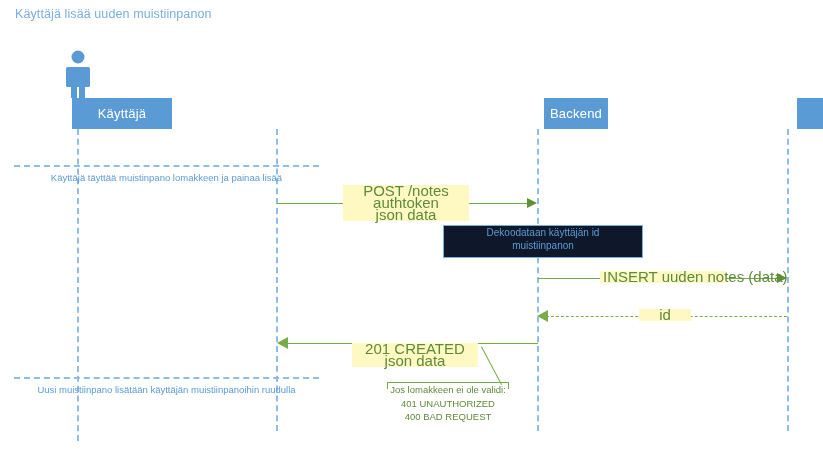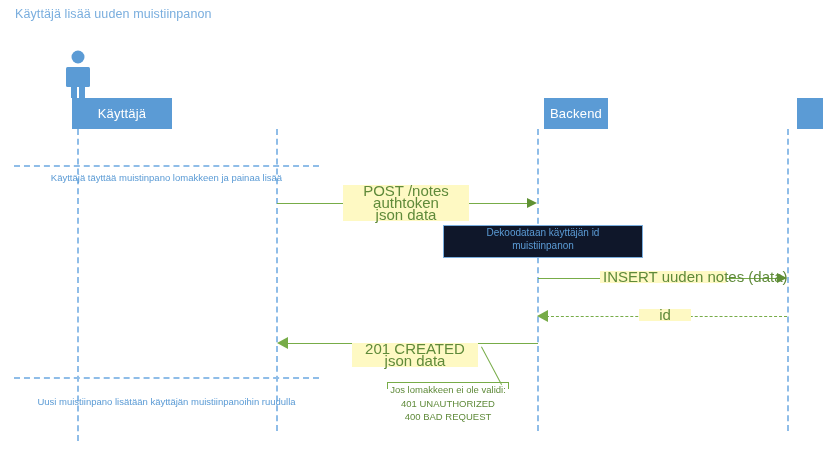--- a/index.html
+++ b/index.html
@@ -209,15 +209,15 @@
   <div class="leader" style="left:481px; top:347px; height:43px; transform: rotate(-28deg);"></div>
 
   <div class="notebracket" style="left:387px; top:382px; width:122px; height:7px;"></div>
   <div class="notetext" style="left:378px; top:383px; width:140px;">
     <div>Jos lomakkeen ei ole validi:</div>
     <div>401 UNAUTHORIZED</div>
     <div>400 BAD REQUEST</div>
   </div>
 
   <div class="sepline" style="left:14px; top:377px; width:305px;"></div>
-  <div class="septext" style="left:10px; top:384px; width:313px;margin-top:12px;">Uusi muistiinpano lisätään käyttäjän muistiinpanoihin ruudulla</div>
+  <div class="septext" style="left:10px; top:384px; width:313px;">Uusi muistiinpano lisätään käyttäjän muistiinpanoihin ruudulla</div>
 
 </div>
 
 </body></html>

